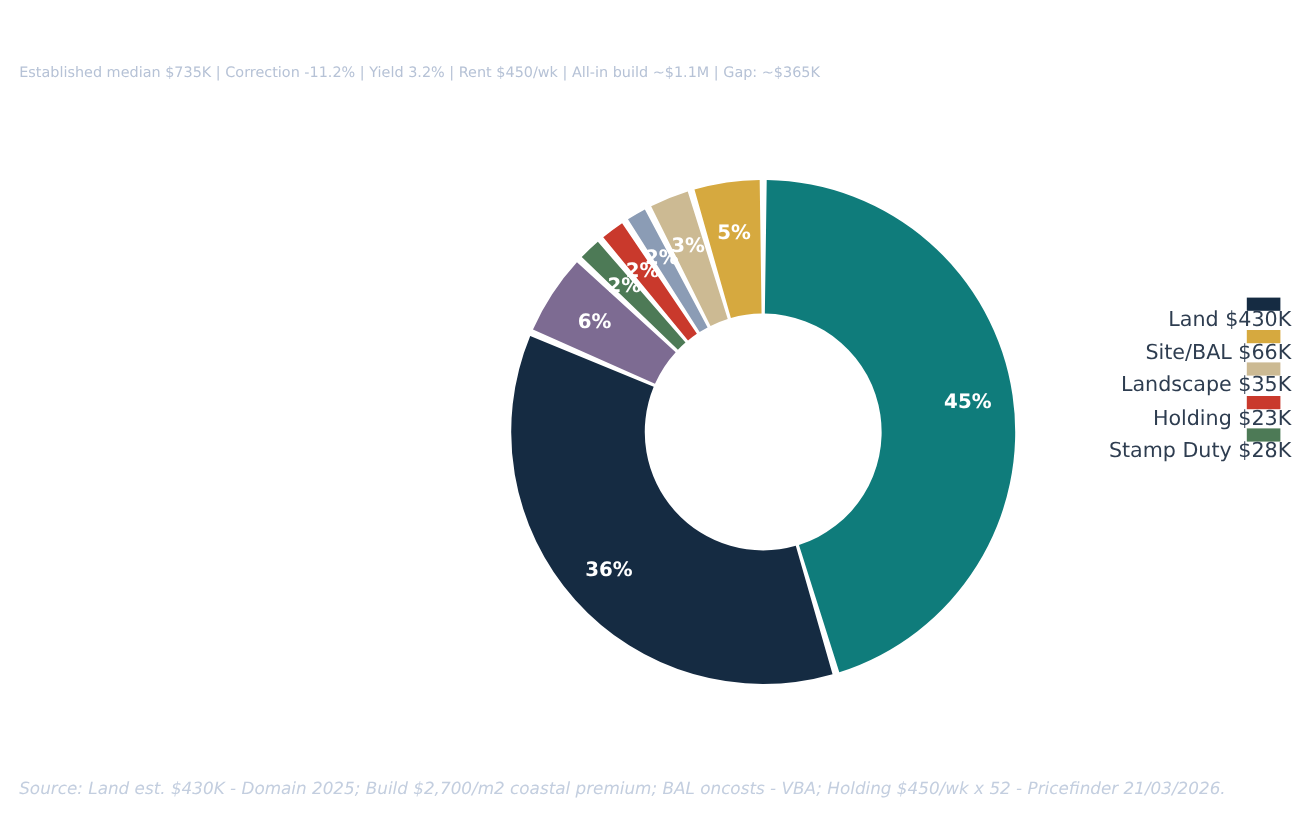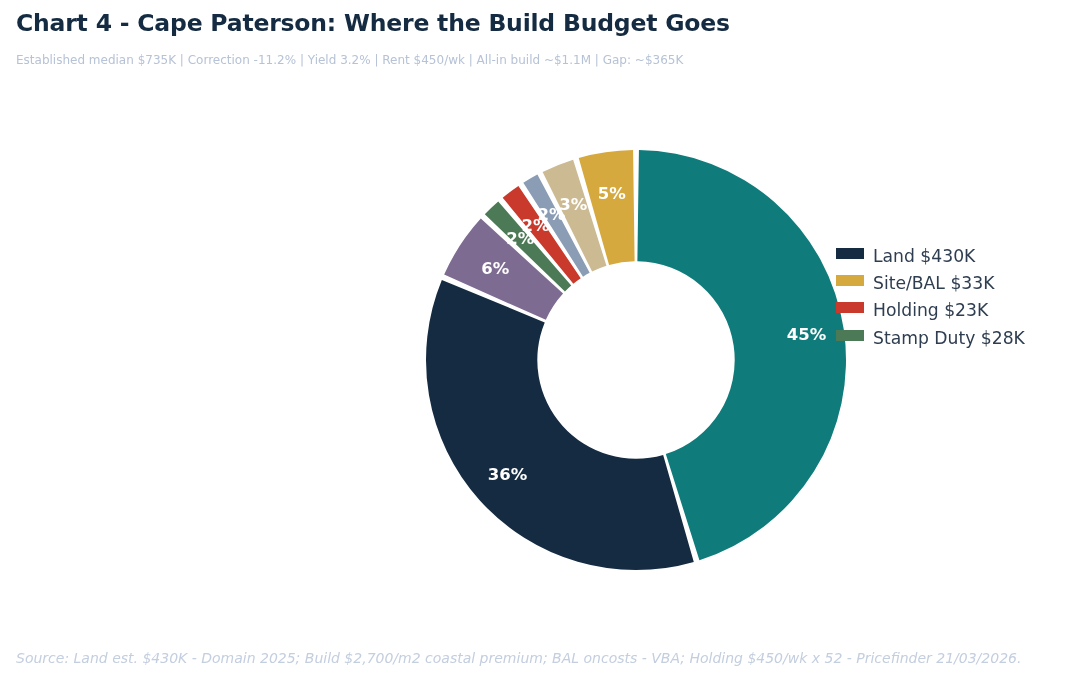--- a/index.html
+++ b/index.html
@@ -68,22 +68,23 @@
 
   
   #chart-legend {
     position: absolute;
     left: 836px;
     top: 248px;
     width: 240px;
   }
   .legend-item {
     display: flex;
-    align-items: flex-start;
+    align-items: flex-end;
     height: 27.2px;
+    flex-direction: column;
   }
   .legend-swatch {
     width: 28px;
     height: 11px;
     flex: 0 0 auto;
     margin-right: 9px;
   }
   .legend-label {
     font-size: 17.2px;
     color: #2e3d50;
@@ -99,21 +100,20 @@
     font-size: 16.5px;
     font-weight: bold;
     fill: #ffffff;
   }
 </style>
 </head>
 <body>
 
 <div class="page">
 
-  <div id="chart-title">Chart 4 - Cape Paterson: Where the Build Budget Goes</div>
   <div id="chart-subtitle">Established median $735K | Correction -11.2% | Yield 3.2% | Rent $450/wk | All-in build ~$1.1M | Gap: ~$365K</div>
 
   <div id="donut-plot">
     <svg id="donut-svg" width="1077" height="545" viewBox="0 0 1077 545">
       <g id="slices-group">
           <path d="M 638.9320578712205 55.02046995804611 A 210 210 0 0 1 699.4131907698057 465.19682124447485 L 665.8041996618088 359.09250598490314 A 98.69999999999999 98.69999999999999 0 0 0 637.3780671994737 166.30962088028167 Z" fill="#0f7c7b"></path>
           <path d="M 693.7986436040862 466.8893677178861 A 210 210 0 0 1 441.8439257211801 184.97863522385182 L 544.7466450889547 227.38995855521034 A 98.69999999999999 98.69999999999999 0 0 0 663.1653624939205 359.88800282740647 Z" fill="#152b42"></path>
           <path d="M 444.15395189181186 179.58867858842865 A 210 210 0 0 1 480.7974445654819 123.5356342162616 L 563.0547989457765 198.51174808164296 A 98.69999999999999 98.69999999999999 0 0 0 545.8323573891515 224.85667893656145 Z" fill="#7d6b92"></path>
           <path d="M 484.80787262121686 119.25727936298907 A 210 210 0 0 1 498.2234233728939 106.51462233721637 L 571.2450089852601 190.5118724984917 A 98.69999999999999 98.69999999999999 0 0 0 564.9397001319719 196.50092130060486 Z" fill="#4d7a56"></path>
           <path d="M 502.702311845981 102.72946560513856 A 210 210 0 0 1 518.4195182788086 91.00336118702583 L 580.7371735910401 183.22157975790213 A 98.69999999999999 98.69999999999999 0 0 0 573.3500865676111 188.73284883441514 Z" fill="#c9392c"></path>
@@ -134,21 +134,25 @@
     </svg>
   </div>
 
   <div id="chart-legend">
       <div class="legend-item">
         <span class="legend-swatch" style="background: rgb(21, 43, 66);"></span>
         <span class="legend-label">Land $430K</span>
       </div>
       <div class="legend-item">
         <span class="legend-swatch" style="background: rgb(214, 169, 63);"></span>
-        <span class="legend-label">Site/BAL $33K</span>
+        <span class="legend-label">Site/BAL $66K</span>
+      </div>
+      <div class="legend-item">
+        <span class="legend-swatch" style="background: rgb(204, 186, 147);"></span>
+        <span class="legend-label">Landscape $35K</span>
       </div>
       <div class="legend-item">
         <span class="legend-swatch" style="background: rgb(201, 57, 44);"></span>
         <span class="legend-label">Holding $23K</span>
       </div>
       <div class="legend-item">
         <span class="legend-swatch" style="background: rgb(77, 122, 86);"></span>
         <span class="legend-label">Stamp Duty $28K</span>
       </div>
     </div>

